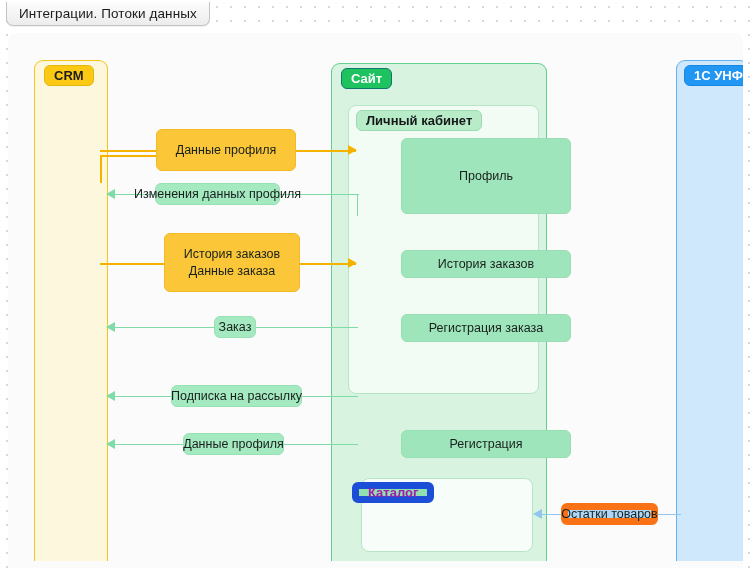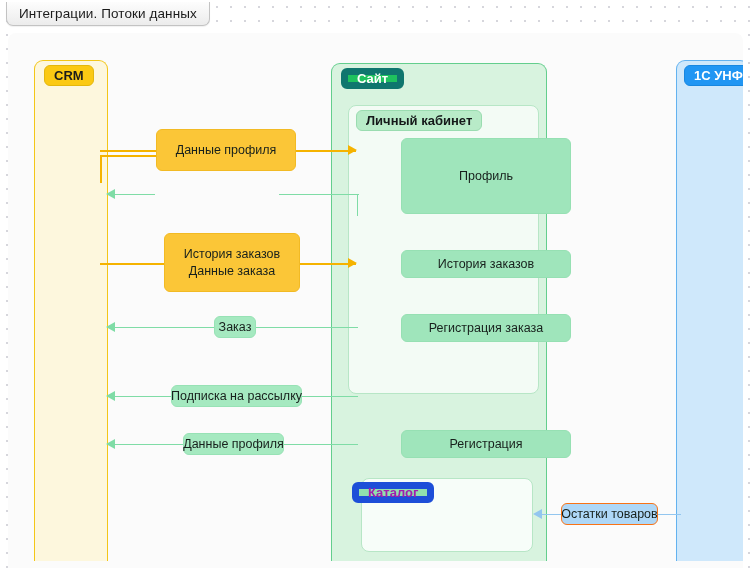--- a/index.html
+++ b/index.html
@@ -115,21 +115,21 @@
     top: 32px;
     background: #fbc913;
     color: #1b1b1b;
     border: 1px solid #e4b70c;
   }
   .badge-site {
     left: 333px;
     top: 35px;
     background: #1ec25e;
     color: #ffffff;
-    border: 7px solid #0f766e;
+    border: 1px solid #0f766e;
   }
   .badge-unf {
     left: 676px;
     top: 32px;
     background: #2196f3;
     color: #ffffff;
     border: 1px solid #1887e0;
   }
 
   
@@ -245,21 +245,21 @@
   .flabel.amber {
     background: #fbc637;
     border: 1px solid #f2ba24;
   }
   .flabel.mint {
     background: #a5e9c0;
     border: 1px solid #97e2b5;
   }
   .flabel.sky {
     background: #aed7f7;
-    border: 1px solid #f97316;
+    border: 7px solid #f97316;
   }
   .flabel .ln { display: block; }
 </style>
 </head>
 <body>
 
 <div id="app">
 
   <div class="title-tab">
     <span>Интеграции. Потоки данных</span>
@@ -286,20 +286,23 @@
     <div class="line thick c-amber" style="left:270px; top:117px; width:78px;"></div>
     <div class="arrowhead right amber" style="left:340px; top:111.5px;"></div>
     <div class="flabel amber" style="left:148px; top:96px; width:140px; height:42px;">
       <span class="ln">Данные профиля</span>
     </div>
 
     <div class="line c-mint" style="left:107px; top:161px; width:40px;"></div>
     <div class="line c-mint" style="left:271px; top:161px; width:80px;"></div>
     <div class="line c-mint" style="left:349px; top:161px; width:0; height:22px; border-top:none; border-left:1.6px solid #7fdca6;"></div>
     <div class="arrowhead left mint" style="left:98px; top:155.5px;"></div>
+    <div class="flabel mint" style="left:147px; top:150px; width:125px; height:22px;">
+      <span class="ln">Изменения данных профиля</span>
+    </div>
 
     <div class="line thick c-amber" style="left:92px; top:230px; width:65px;"></div>
     <div class="line thick c-amber" style="left:272px; top:230px; width:76px;"></div>
     <div class="arrowhead right amber" style="left:340px; top:224.5px;"></div>
     <div class="flabel amber" style="left:156px; top:200px; width:136px; height:59px;">
       <span class="ln">История заказов</span>
       <span class="ln">Данные заказа</span>
     </div>
 
     <div class="line c-mint" style="left:107px; top:294px; width:100px;"></div>

